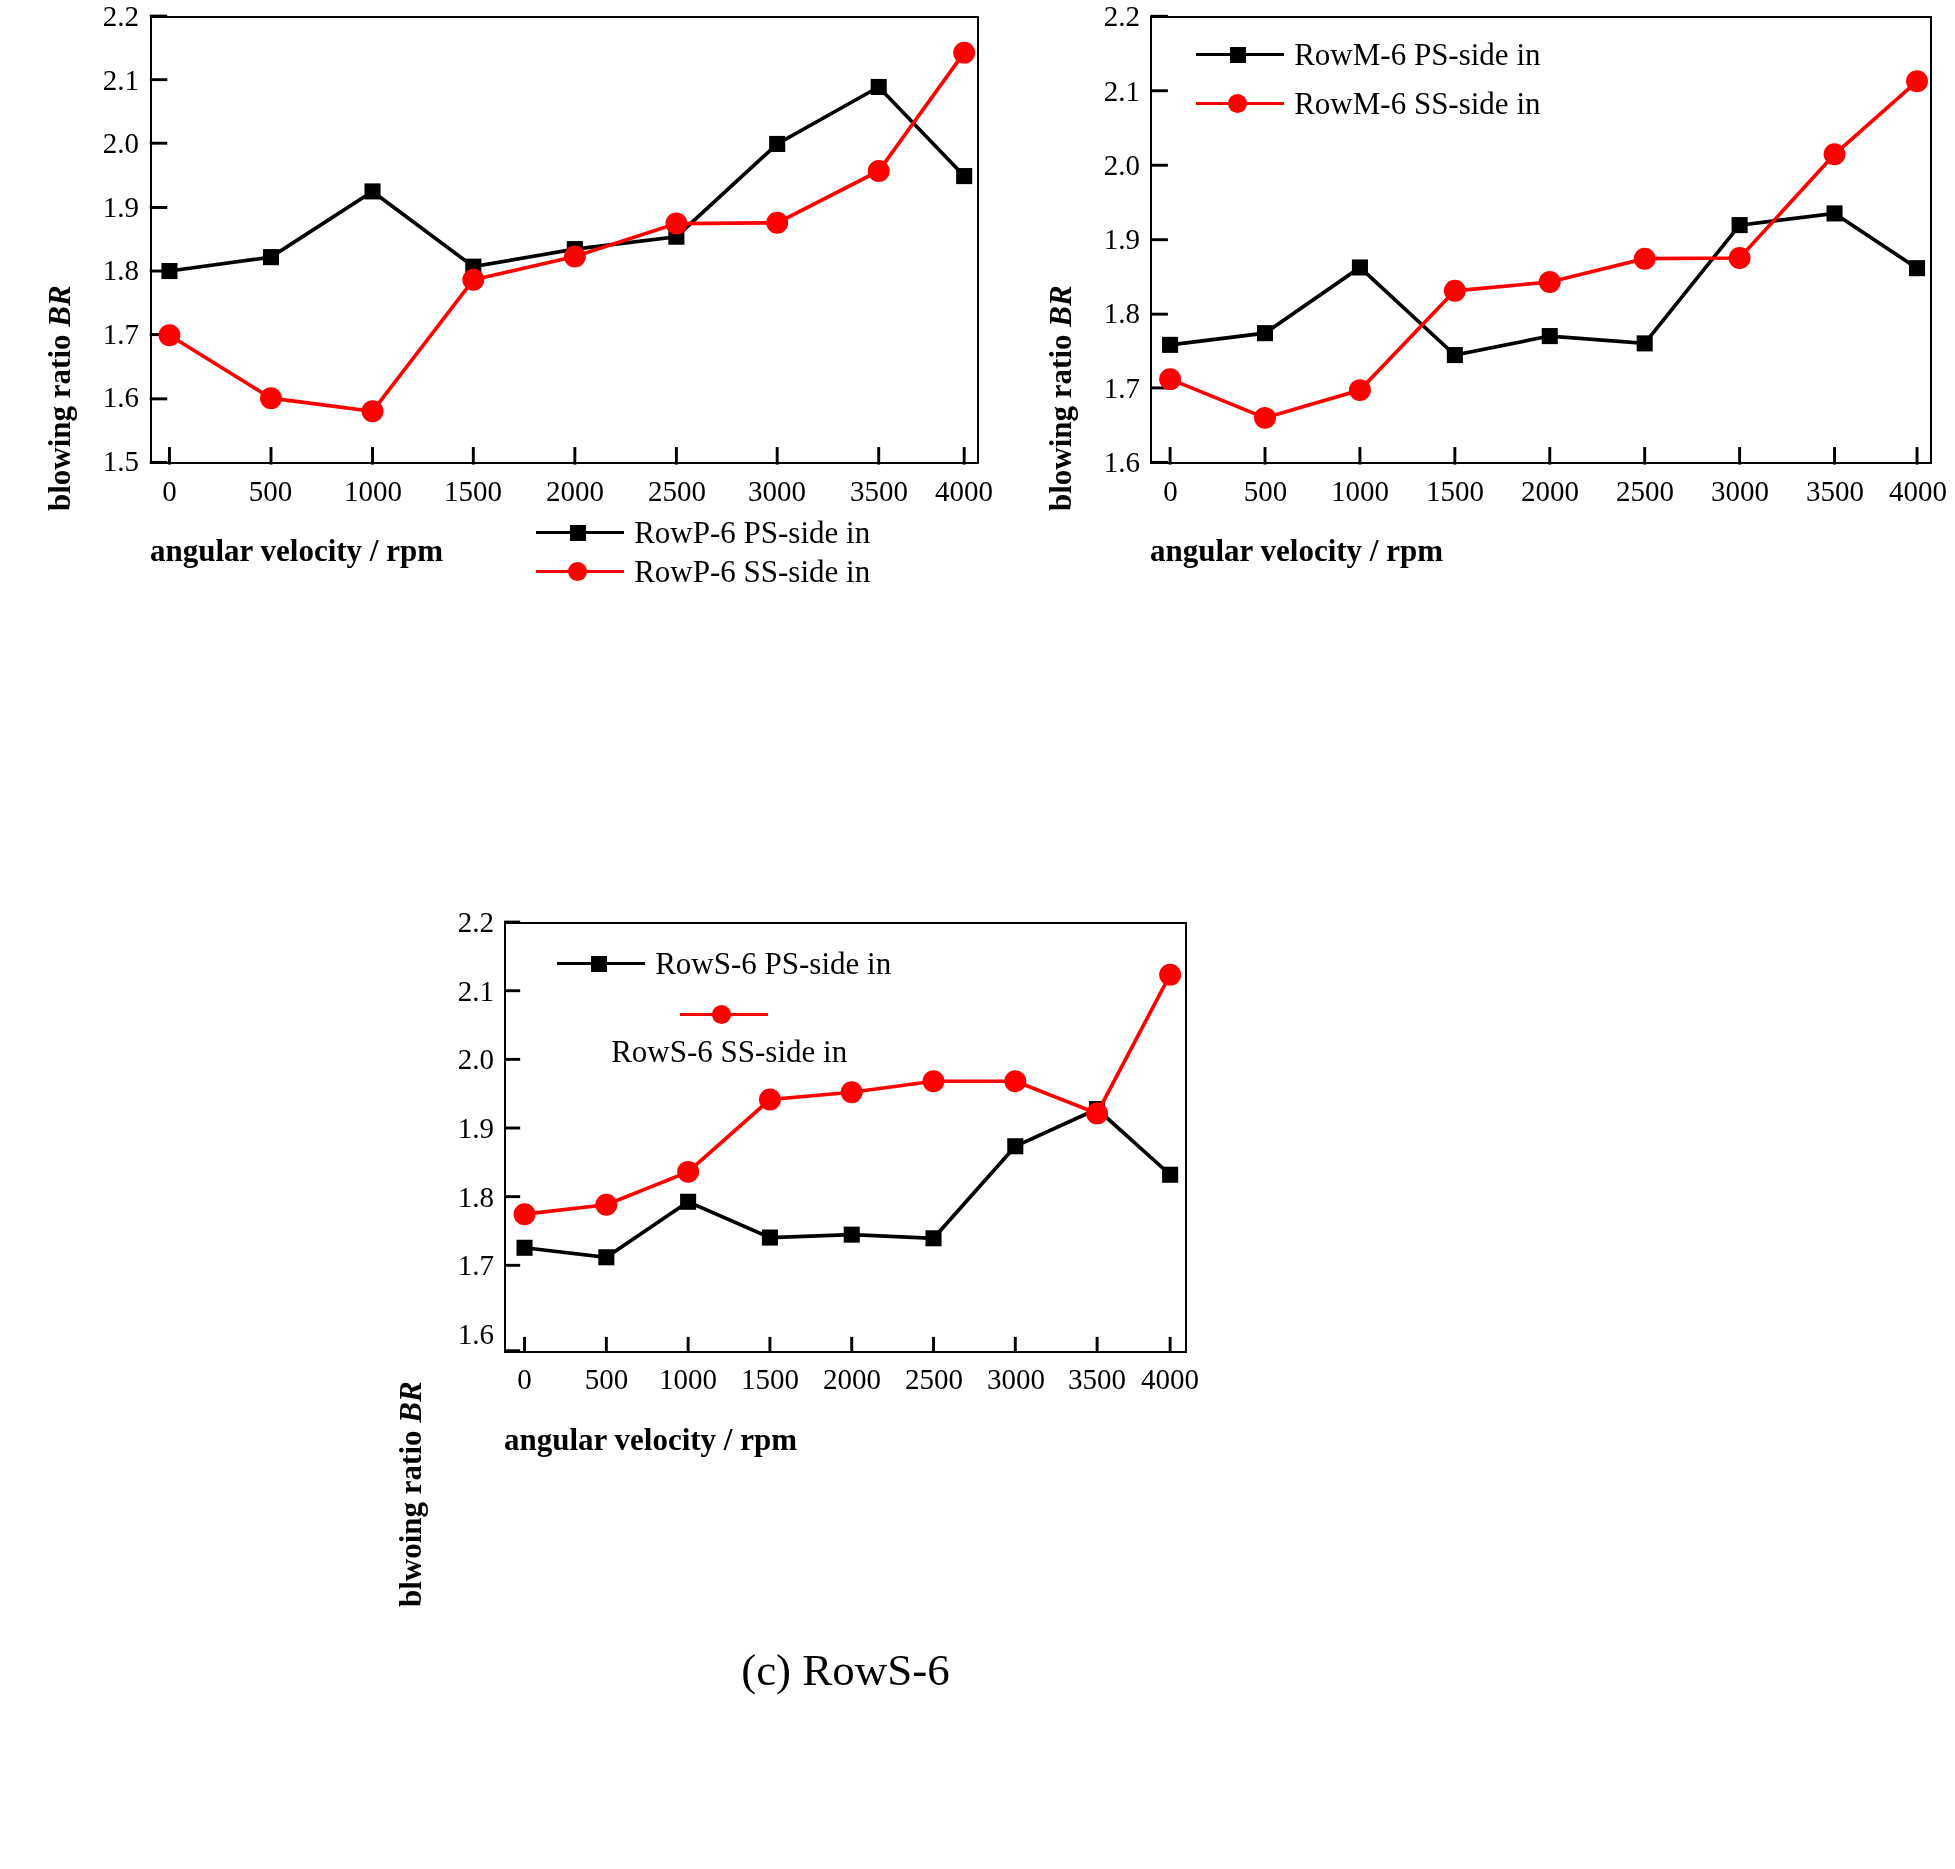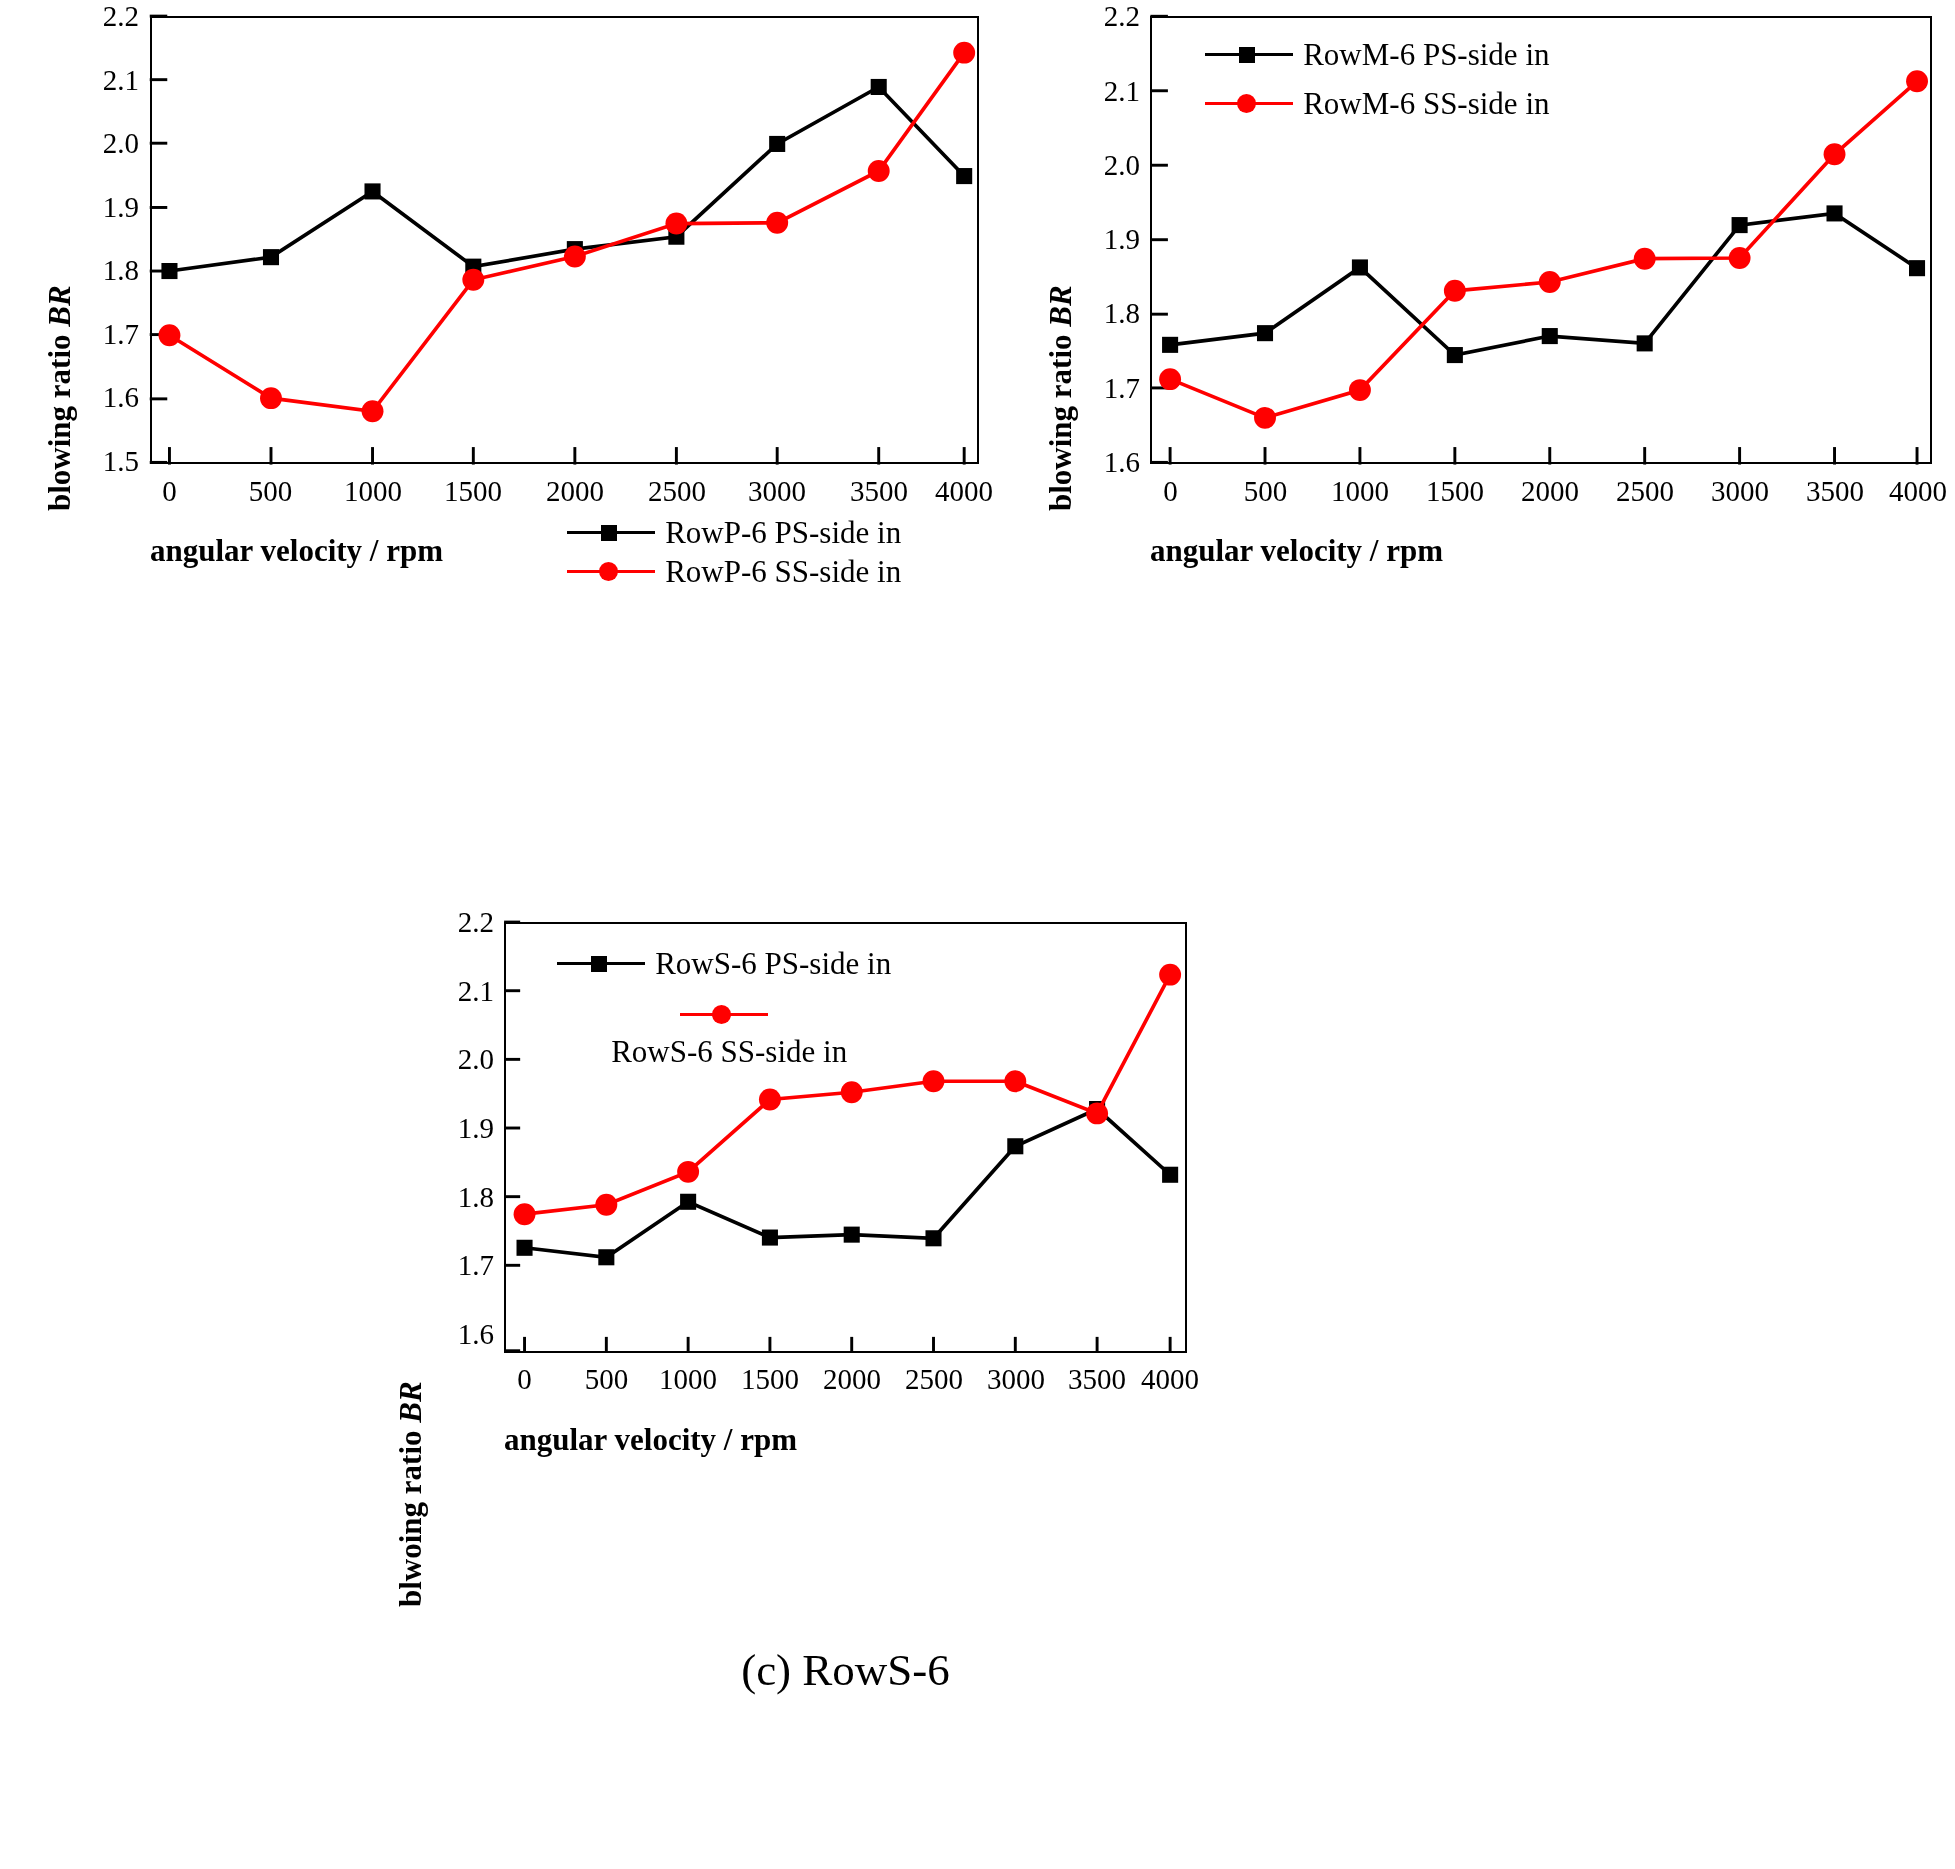--- a/index.html
+++ b/index.html
@@ -185,21 +185,21 @@
         <circle cx="510" cy="563" r="15"></circle>
         <circle cx="648" cy="383" r="15"></circle>
         <circle cx="787" cy="351" r="15"></circle>
         <circle cx="926" cy="306" r="15"></circle>
         <circle cx="1064" cy="305" r="15"></circle>
         <circle cx="1203" cy="234" r="15"></circle>
         <circle cx="1320" cy="72" r="15"></circle>
       </g>
     </svg>
 
-    <div class="legend" style="left:567px; top:513px;">
+    <div class="legend" style="left:536px; top:513px;">
       <div class="legend-row">
         <span class="legend-sym">
           <span class="line" style="background:#000000;"></span>
             <span class="sq"></span>
         </span>
         <span class="legend-text">RowP-6 PS-side in</span>
       </div>
       <div class="legend-row">
         <span class="legend-sym">
           <span class="line" style="background:#ff0000;"></span>
@@ -279,21 +279,21 @@
         <circle cx="482" cy="534" r="15"></circle>
         <circle cx="612" cy="398" r="15"></circle>
         <circle cx="742" cy="386" r="15"></circle>
         <circle cx="872" cy="354" r="15"></circle>
         <circle cx="1002" cy="353" r="15"></circle>
         <circle cx="1132" cy="211" r="15"></circle>
         <circle cx="1245" cy="111" r="15"></circle>
       </g>
     </svg>
 
-    <div class="legend" style="left:197px; top:35px;">
+    <div class="legend" style="left:188px; top:35px;">
       <div class="legend-row">
         <span class="legend-sym">
           <span class="line" style="background:#000000;"></span>
             <span class="sq"></span>
         </span>
         <span class="legend-text">RowM-6 PS-side in</span>
       </div>
       <div class="legend-row" style="margin-top:10.2px;">
         <span class="legend-sym">
           <span class="line" style="background:#ff0000;"></span>

